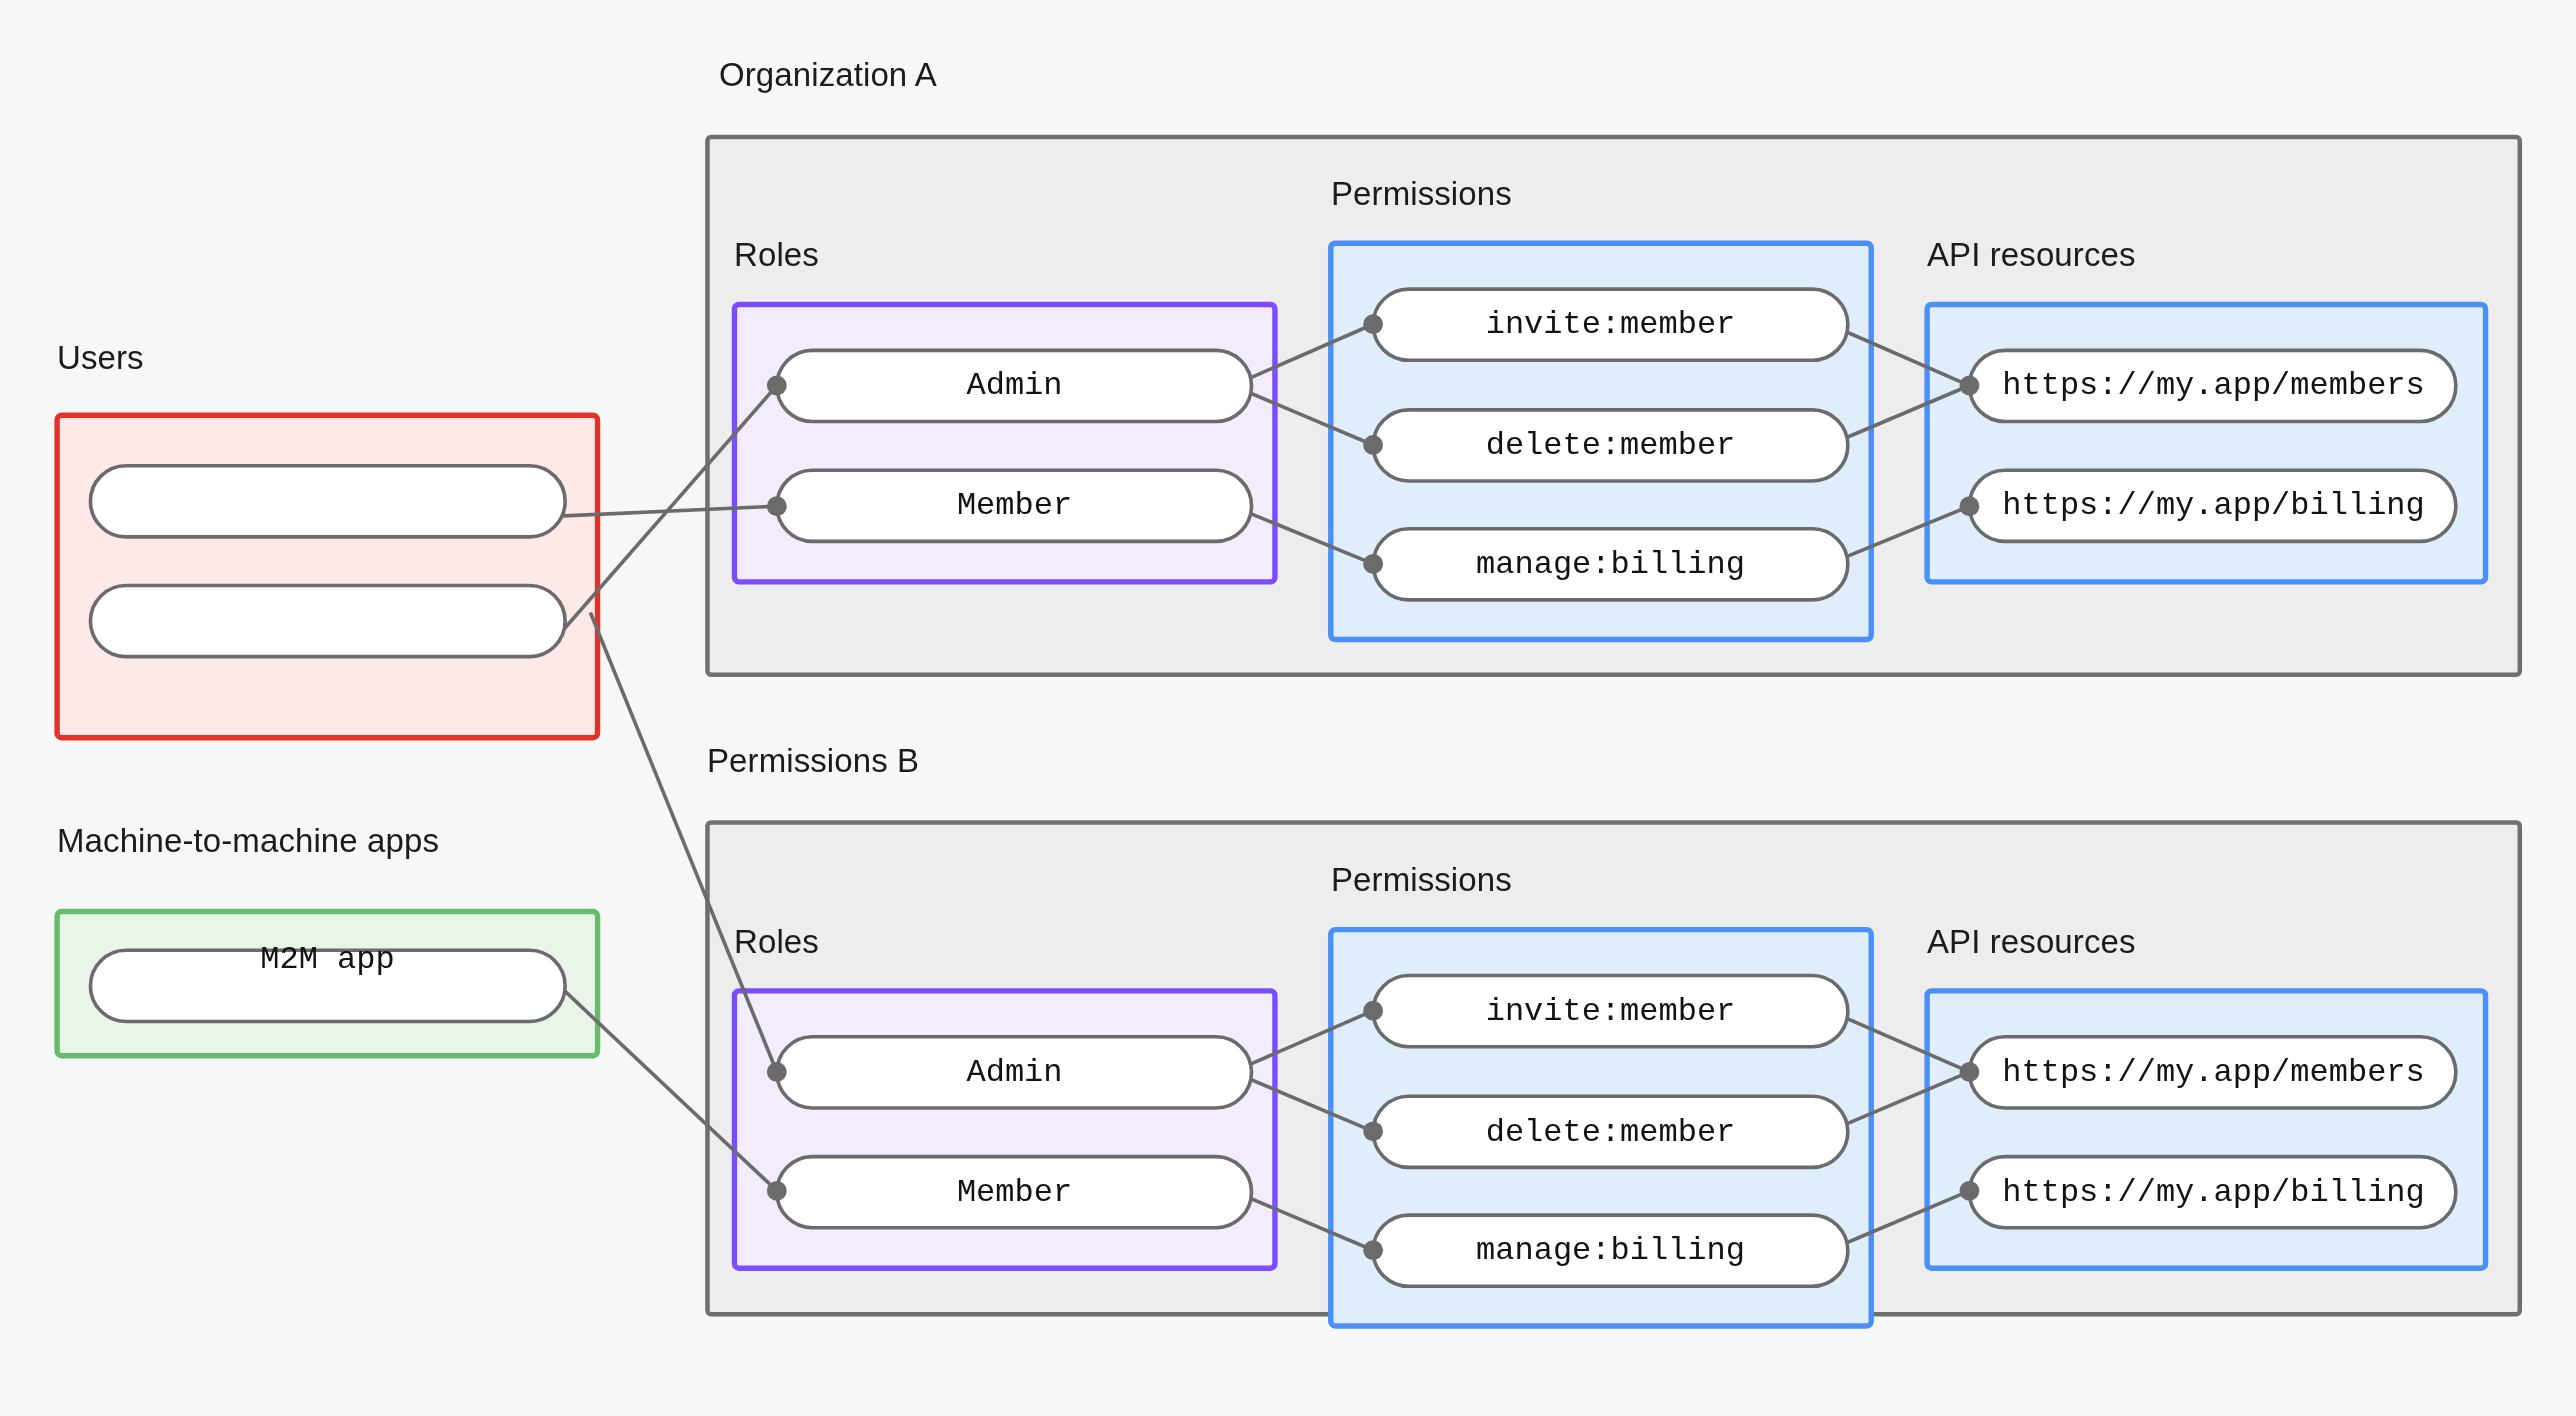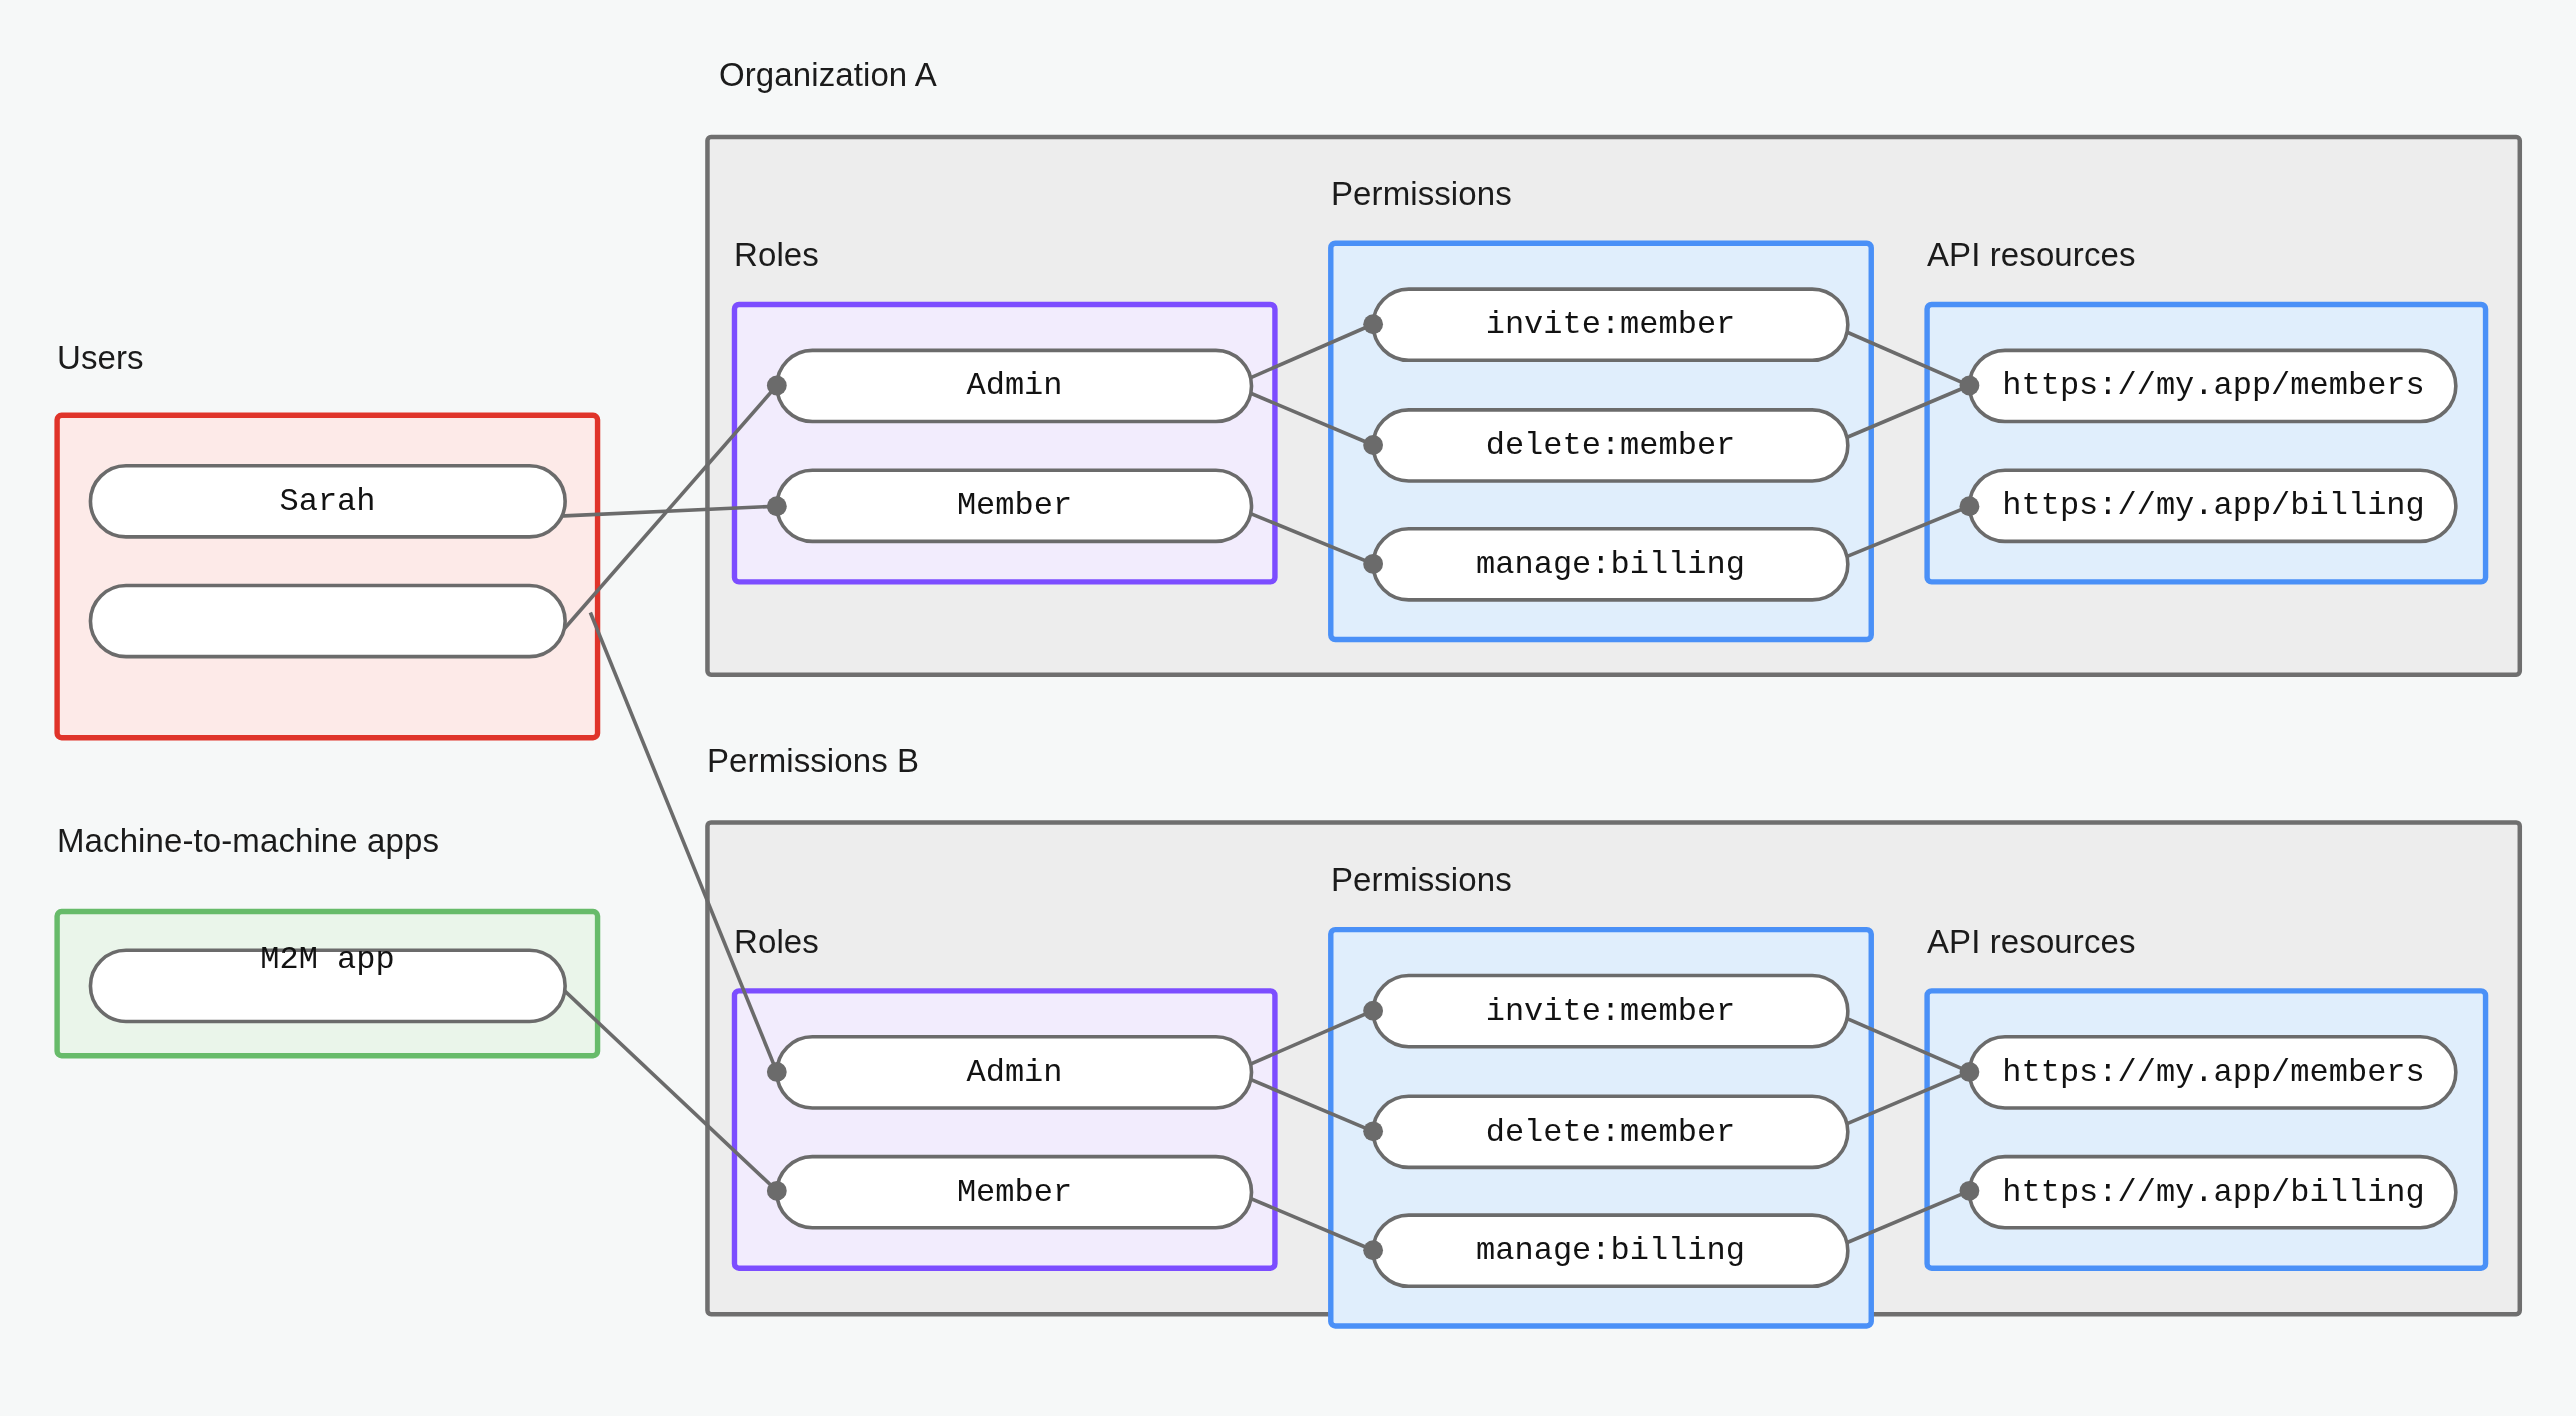--- a/index.html
+++ b/index.html
@@ -155,21 +155,20 @@
   <div class="grp-label" style="left:707px; top:56px;margin-left:12px;">Organization A</div>
   <div class="grp-label" style="left:734px; top:236px;">Roles</div>
   <div class="grp-label" style="left:1331px; top:175px;">Permissions</div>
   <div class="grp-label" style="left:1927px; top:236px;">API resources</div>
 
   <div class="grp-label" style="left:707px; top:742px;">Permissions B</div>
   <div class="grp-label" style="left:734px; top:923px;">Roles</div>
   <div class="grp-label" style="left:1331px; top:861px;">Permissions</div>
   <div class="grp-label" style="left:1927px; top:923px;">API resources</div>
 
-  <div class="pill-text" style="left:90px; top:466px; width:475px; height:71px;">Sarah</div>
 
   <div class="pill-text" style="left:90px; top:924px; width:475px; height:71px;">M2M app</div>
 
   <div class="pill-text" style="left:777px; top:350px; width:475px; height:71px;">Admin</div>
   <div class="pill-text" style="left:777px; top:470px; width:475px; height:71px;">Member</div>
 
   <div class="pill-text" style="left:1373px; top:289px; width:475px; height:71px;">invite:member</div>
   <div class="pill-text" style="left:1373px; top:410px; width:475px; height:71px;">delete:member</div>
   <div class="pill-text" style="left:1373px; top:529px; width:475px; height:71px;">manage:billing</div>
 

